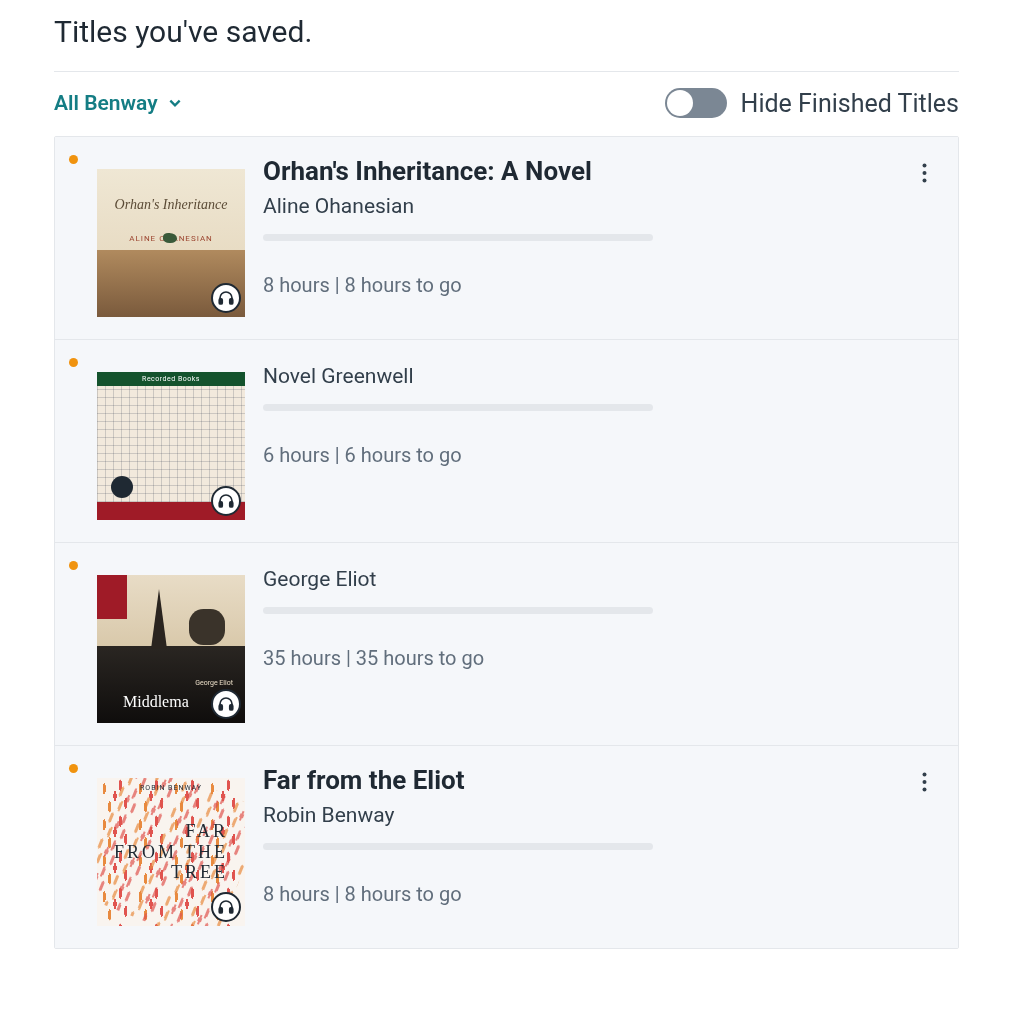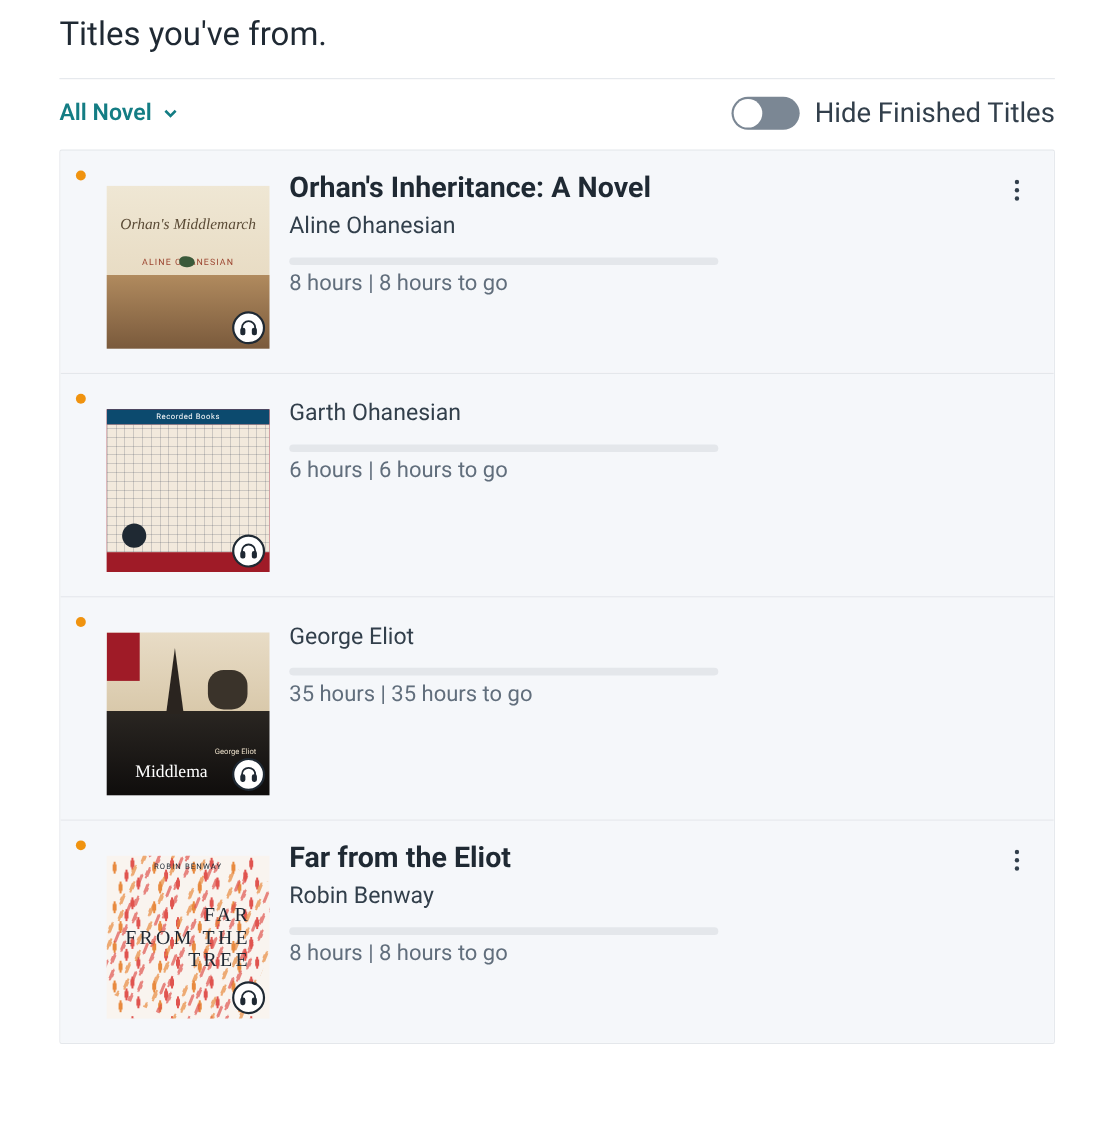--- a/index.html
+++ b/index.html
@@ -151,21 +151,21 @@
       overflow: hidden;
     }
     .progress-fill {
       position: absolute;
       top: 0; left: 0; bottom: 0;
       width: 0%;
       background: #147d84;
       border-radius: 4px;
     }
     .duration {
-      margin-top: 4px;
+      margin-top: 32px;
       font-size: 20px;
       color: #616e7c;
     }
 
     
     .cover-orhan {
       background: linear-gradient(#efe7d4 0%, #e8dcc4 55%, #b08a5e 55%, #7a5a3c 100%);
       display: flex;
       flex-direction: column;
       align-items: center;
@@ -196,21 +196,21 @@
       border-radius: 40% 60% 50% 50%;
     }
 
     .cover-belongs {
       background: #9f1b27;
       display: flex;
       flex-direction: column;
     }
     .cover-belongs .top-bar {
       height: 14px;
-      background: #0c4a6e;
+      background: #14532d;
       color: #fff;
       font-size: 7px;
       display: flex;
       align-items: center;
       justify-content: center;
       letter-spacing: 0.5px;
     }
     .cover-belongs .grid-area {
       flex: 1;
       background: #f2e9dc;
@@ -305,45 +305,45 @@
       text-align: center;
       font-size: 7px;
       letter-spacing: 1px;
       color: #1f2933;
     }
   </style>
 </head>
 <body>
 
 <div class="container">
-  <h1 class="page-title">Titles you've from.</h1>
+  <h1 class="page-title">Titles you've saved.</h1>
 
   <div class="controls-bar">
     <div class="filter-dropdown">
-      <span>All Novel</span>
+      <span>All Benway</span>
       <svg viewBox="0 0 12 12" fill="none" stroke="#147d84" stroke-width="2">
           <polyline points="2,4 6,8 10,4"></polyline>
         </svg>
     </div>
     <div class="toggle-area">
       <div class="toggle">
         <div class="toggle-knob"></div>
       </div>
       <span class="toggle-label">Hide Finished Titles</span>
     </div>
   </div>
 
   <div class="list" id="list">
       <div class="item">
         <div class="status-col">
           <div class="status-dot"></div>
         </div>
         <div class="cover-col">
           <div class="cover cover-orhan">
-            <div class="c-title">Orhan's Middlemarch</div>
+            <div class="c-title">Orhan's Inheritance</div>
             <div class="leaf"></div>
             <div class="c-author">ALINE OHANESIAN</div>
           </div>
           <div class="format-badge">
             <svg viewBox="0 0 24 24" fill="none" stroke="#1f2933" stroke-width="2.2">
               <path d="M4 14v-2a8 8 0 0 1 16 0v2"></path>
               <rect x="3" y="13" width="4" height="7" rx="1.5" fill="#1f2933"></rect>
               <rect x="17" y="13" width="4" height="7" rx="1.5" fill="#1f2933"></rect>
             </svg>
           </div>
@@ -380,21 +380,21 @@
           </div>
           <div class="format-badge">
             <svg viewBox="0 0 24 24" fill="none" stroke="#1f2933" stroke-width="2.2">
               <path d="M4 14v-2a8 8 0 0 1 16 0v2"></path>
               <rect x="3" y="13" width="4" height="7" rx="1.5" fill="#1f2933"></rect>
               <rect x="17" y="13" width="4" height="7" rx="1.5" fill="#1f2933"></rect>
             </svg>
           </div>
         </div>
         <div class="info-col">
-          <div class="author">Garth Ohanesian</div>
+          <div class="author">Novel Greenwell</div>
           <div class="progress-track">
             <div class="progress-fill" style="width: 0%;"></div>
           </div>
           <div class="duration">6 hours | 6 hours to go</div>
         </div>
       </div>
       <div class="item">
         <div class="status-col">
           <div class="status-dot"></div>
         </div>

